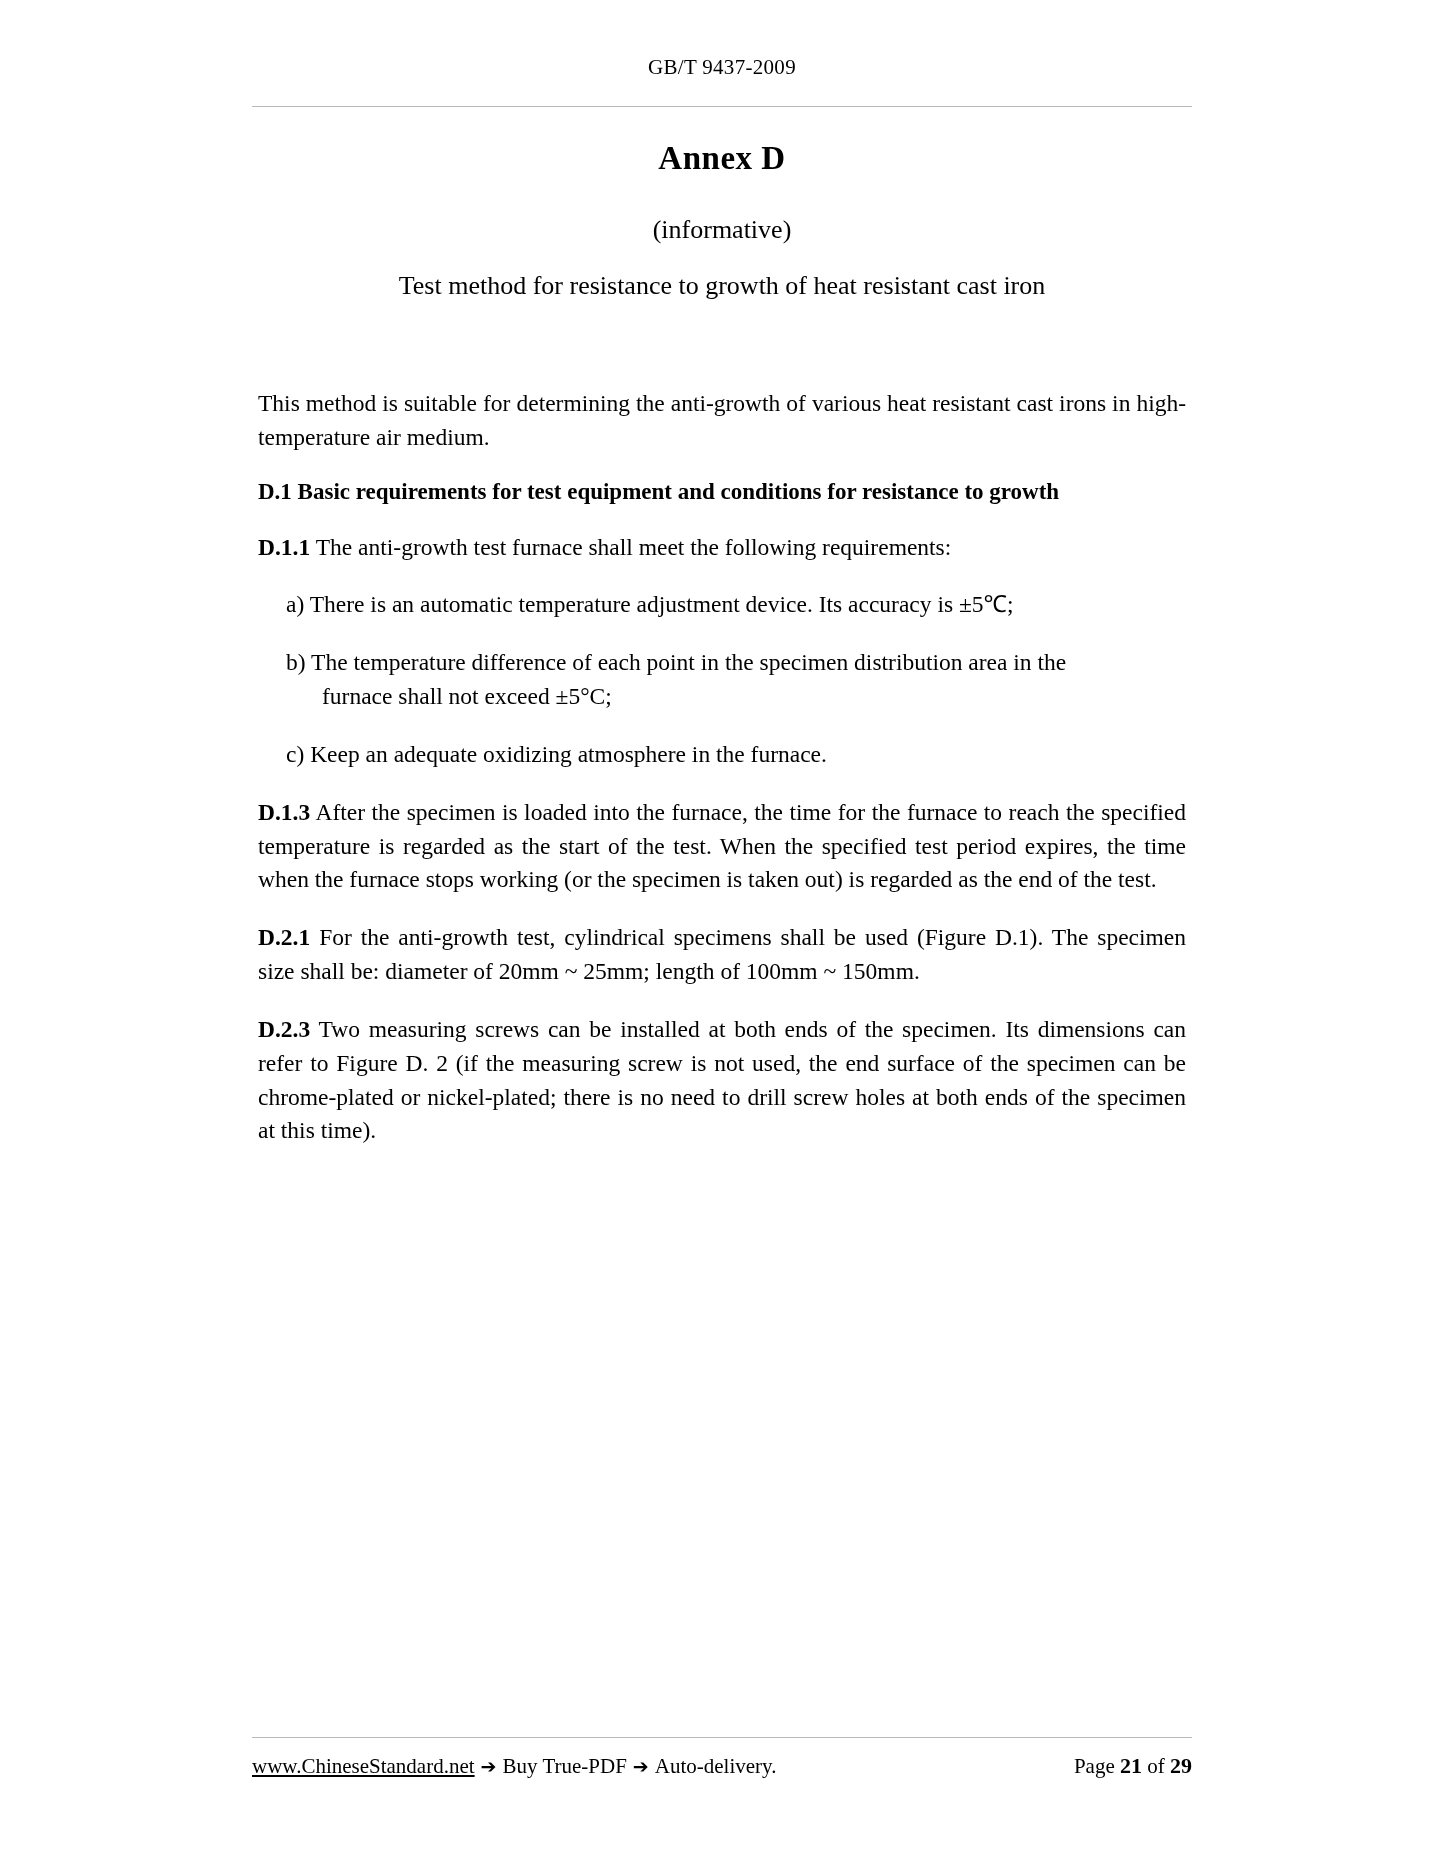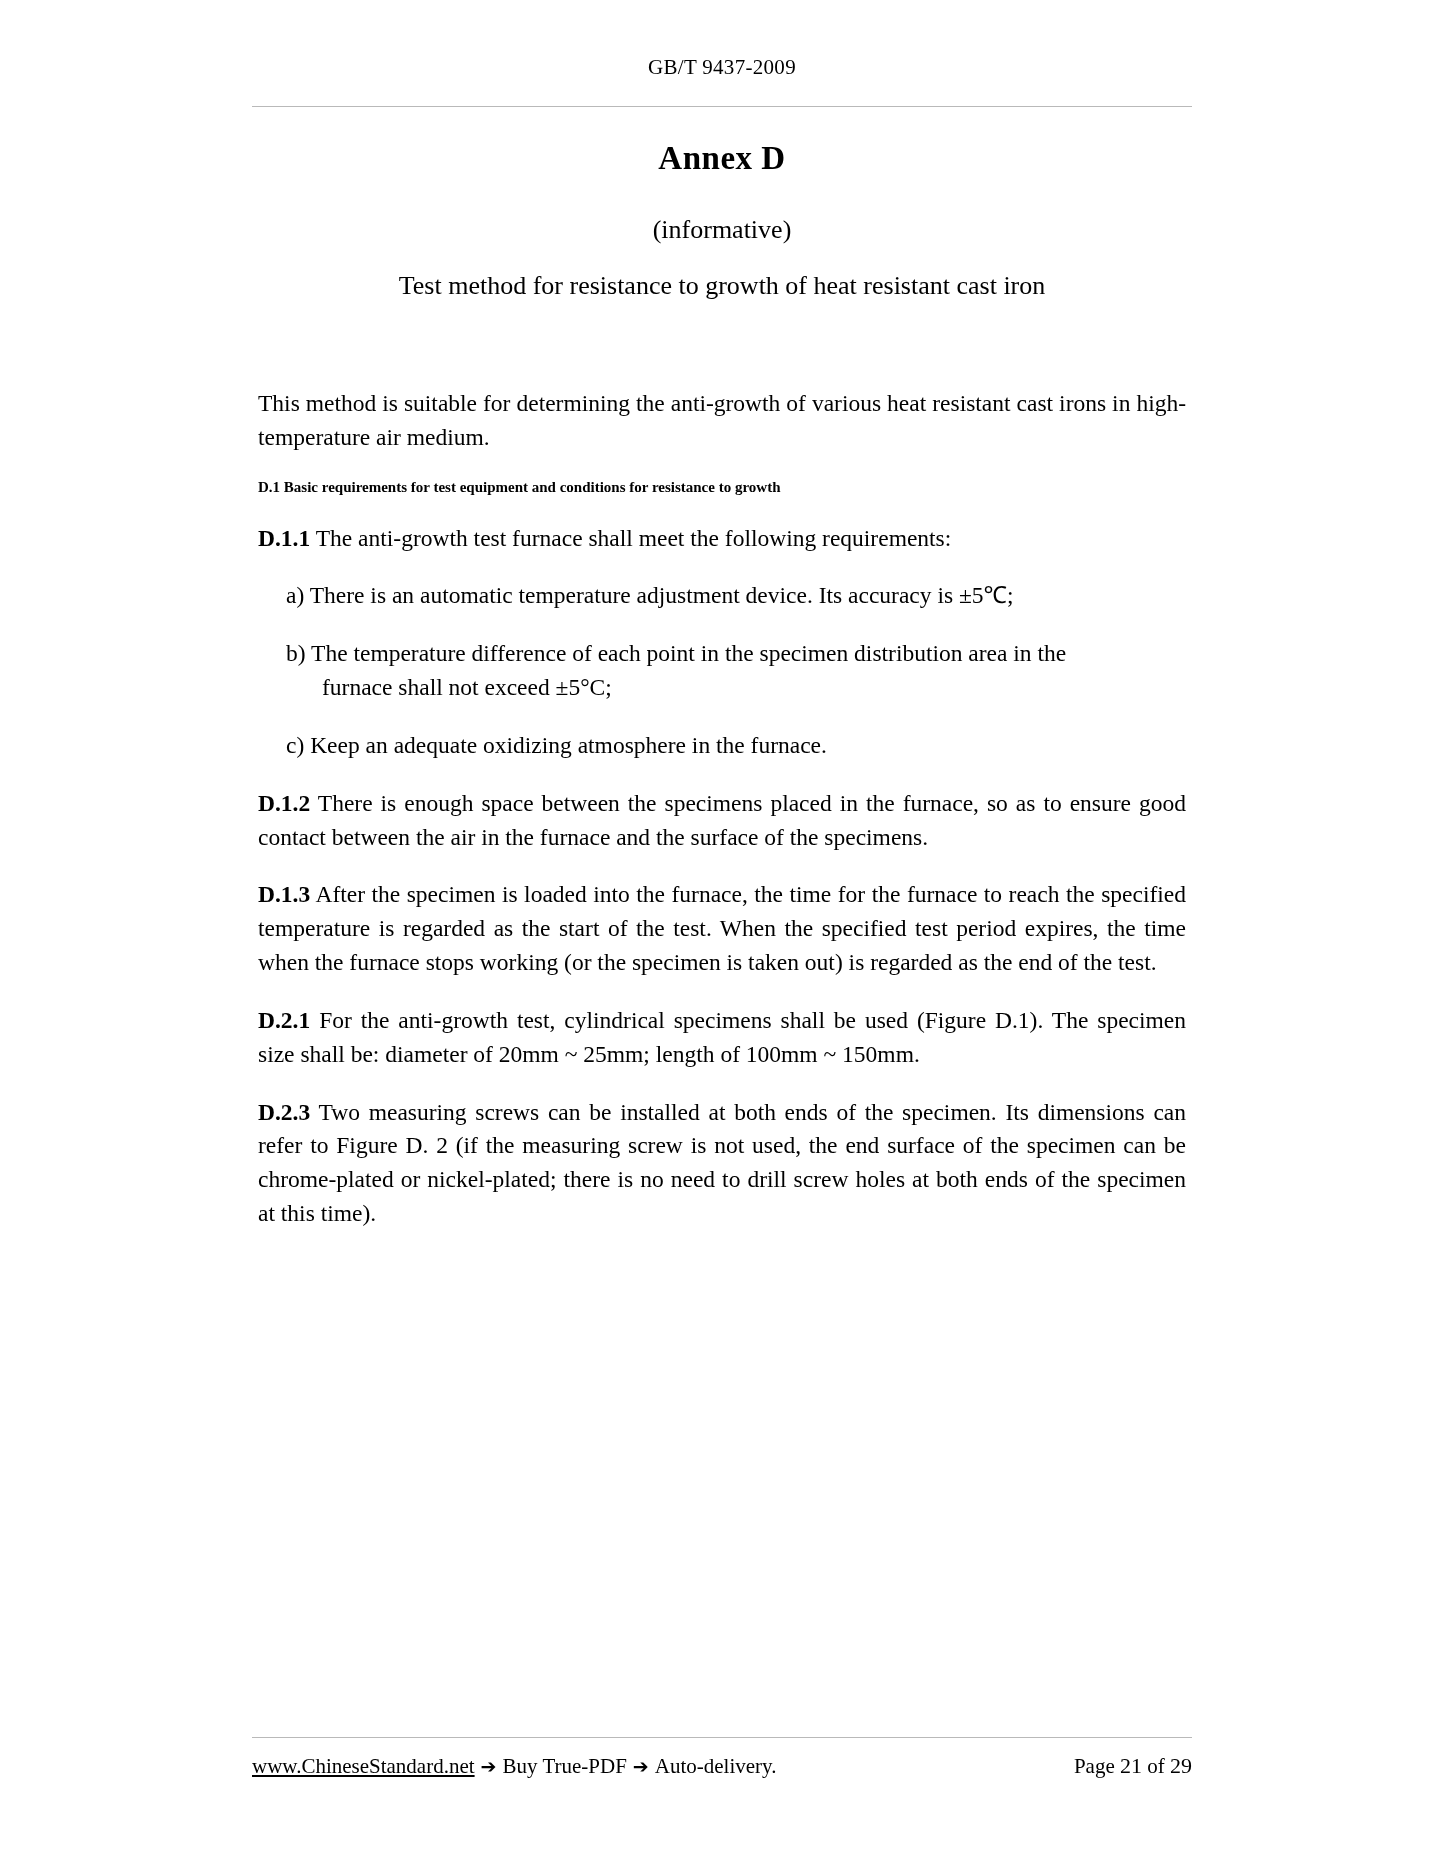--- a/index.html
+++ b/index.html
@@ -65,21 +65,21 @@
   p.body {
     font-size: 23.5px;
     line-height: 1.44;
     text-align: justify;
     margin: 0 0 24px 0;
   }
   p.first {
     margin-top: 86px;
   }
   p.heading {
-    font-size: 15px;
+    font-size: 23px;
     font-weight: bold;
     text-align: left;
     margin: 0 0 26px 0;
   }
   p.item {
     font-size: 23.5px;
     line-height: 1.44;
     text-align: justify;
     margin: 0 0 24px 0;
     padding-left: 36px;
@@ -120,21 +120,21 @@
   .arrow {
     padding: 0 6px;
     font-family: "DejaVu Sans", sans-serif;
     font-size: 19px;
   }
   .footer-right {
     white-space: nowrap;
     font-size: 21px;
   }
   .footer-right .num {
-    font-weight: normal;
+    font-weight: bold;
     font-size: 22px;
   }
 </style>
 </head>
 <body>
 
 <div class="page">
 
   <div class="header">GB/T 9437-2009</div>
   <div class="header-rule"></div>
@@ -156,24 +156,20 @@
 
     <p class="item">a) There is an automatic temperature adjustment device. Its accuracy is ±5℃;</p>
 
     <p class="item">
       <span>b) The temperature difference of each point in the specimen distribution area in the</span>
       <span class="cont">furnace shall not exceed ±5°C;</span>
     </p>
 
     <p class="item">c) Keep an adequate oxidizing atmosphere in the furnace.</p>
 
-    <p class="body">
-      <span class="lbl">D.1.2</span>
-      <span>There is enough space between the specimens placed in the furnace, so as to ensure good contact between the air in the furnace and the surface of the specimens.</span>
-    </p>
 
     <p class="body">
       <span class="lbl">D.1.3</span>
       <span>After the specimen is loaded into the furnace, the time for the furnace to reach the specified temperature is regarded as the start of the test. When the specified test period expires, the time when the furnace stops working (or the specimen is taken out) is regarded as the end of the test.</span>
     </p>
 
 
     <p class="body">
       <span class="lbl">D.2.1</span>
       <span>For the anti-growth test, cylindrical specimens shall be used (Figure D.1). The specimen size shall be: diameter of 20mm ~ 25mm; length of 100mm ~ 150mm.</span>

